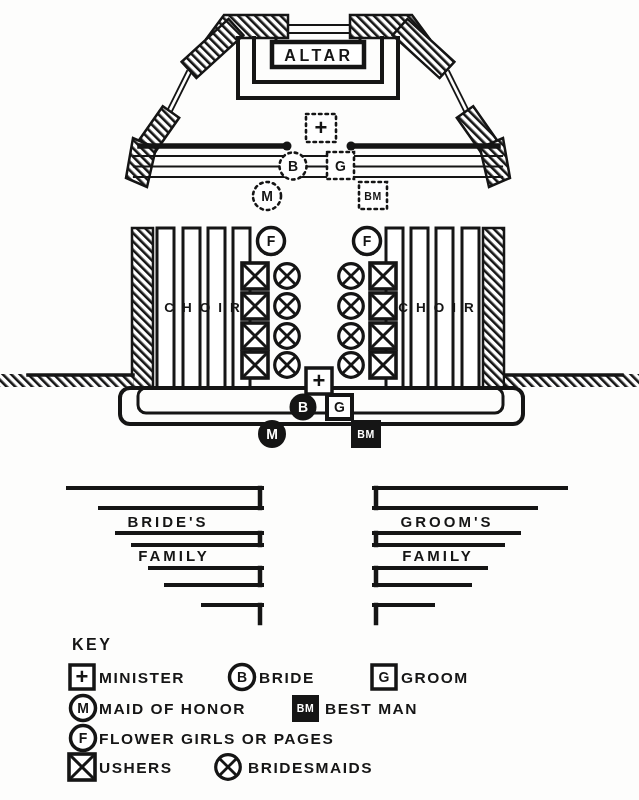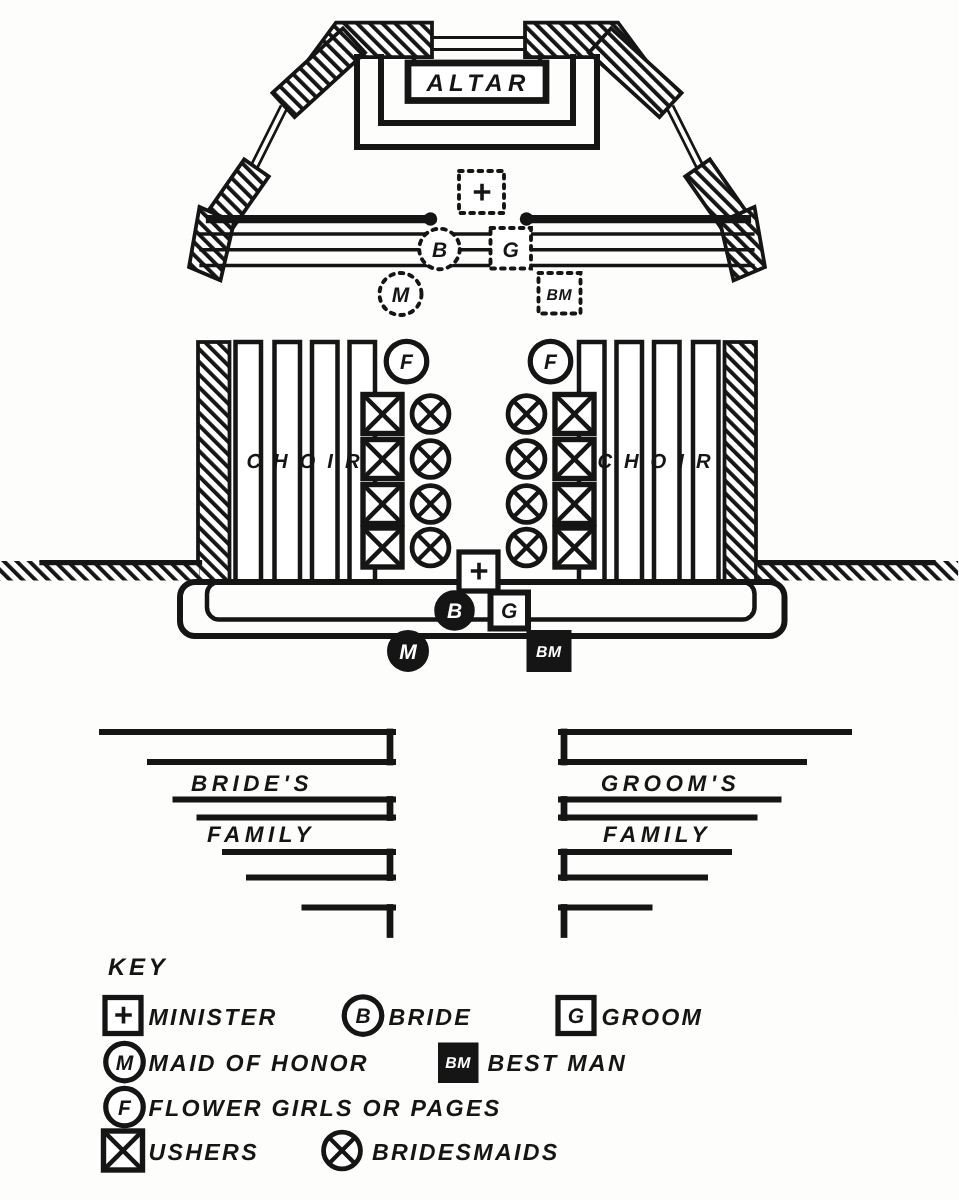--- a/index.html
+++ b/index.html
@@ -1,16 +1,16 @@
 <!DOCTYPE html>
 <html><head>
 <meta charset="utf-8">
 <style>
   html,body{margin:0;padding:0;background:#ffffff;}
-  #page{position:relative;width:639px;height:800px;background:#fdfdfc;overflow:hidden;font-style:italic;}
+  #page{position:relative;width:639px;height:800px;background:#fdfdfc;overflow:hidden;}
   svg{display:block;}
   .t{font-family:"Liberation Sans",sans-serif;font-weight:bold;fill:#151515;stroke:none;}
   .t-altar{font-size:16px;letter-spacing:3.5px;text-anchor:middle;}
   .t-choir{font-size:13.5px;letter-spacing:8px;text-anchor:middle;}
   .t-pew{font-size:15px;letter-spacing:3px;text-anchor:middle;}
   .t-sym{font-size:14px;text-anchor:middle;}
   .t-sym-sm{font-size:10.5px;text-anchor:middle;letter-spacing:.5px;}
   .t-plus{font-size:22px;text-anchor:middle;}
   .t-key-title{font-size:16px;letter-spacing:2.5px;}
   .t-key{font-size:15.5px;letter-spacing:1.5px;}

